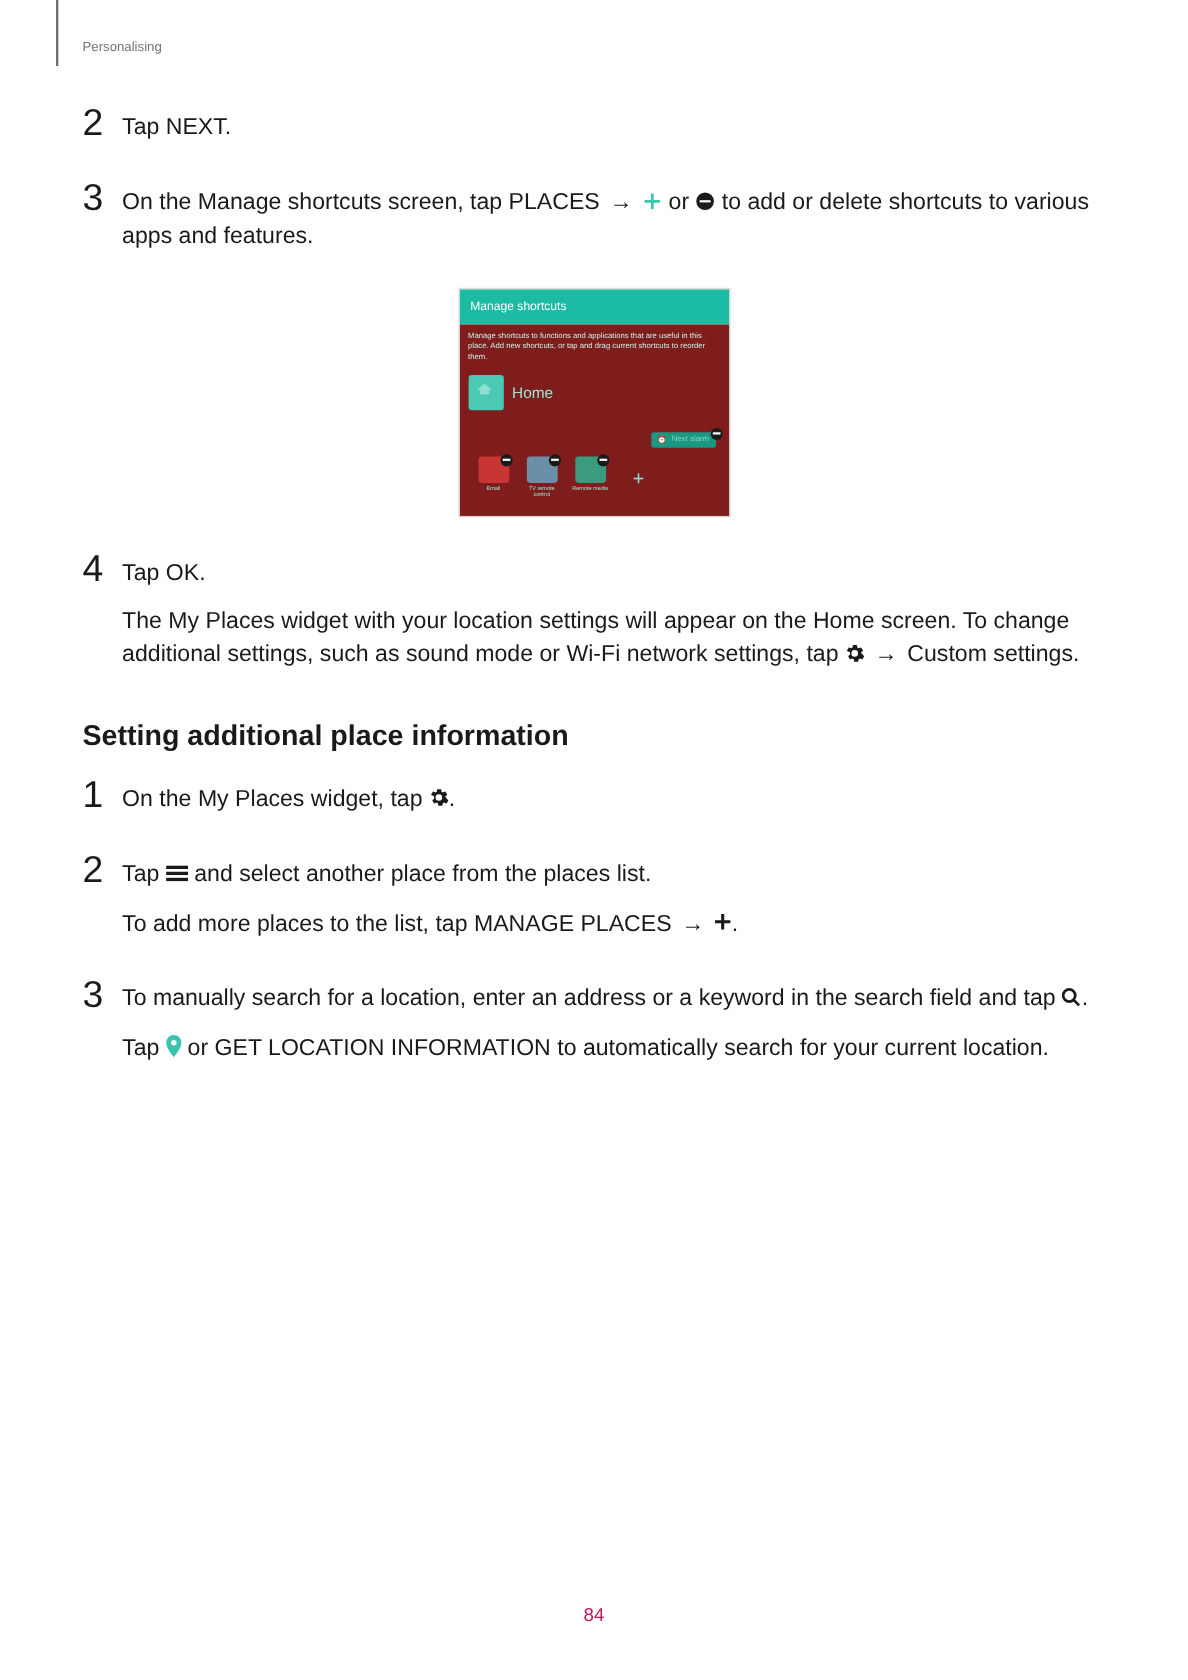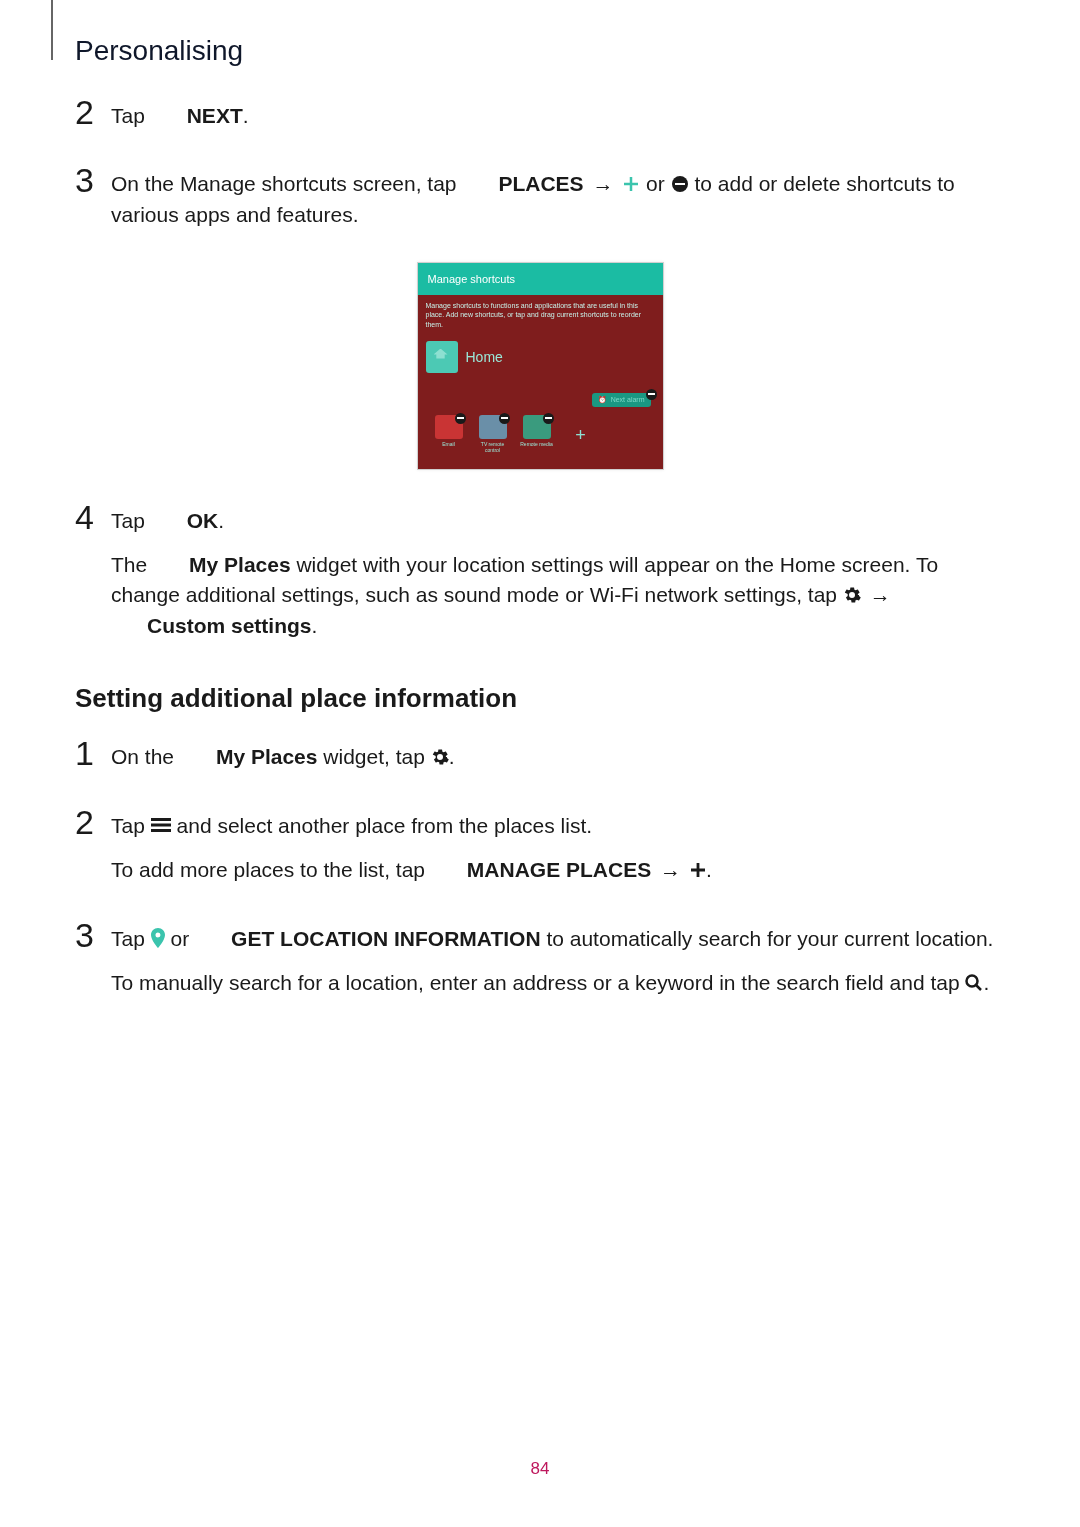--- a/index.html
+++ b/index.html
@@ -20,22 +20,22 @@
       left: 51px;
       top: 0;
       width: 2px;
       height: 60px;
       background: #666;
     }
     .header-label {
       position: absolute;
       left: 75px;
       top: 35px;
-      font-size: 28px;
-      color: #0f172a;
+      font-size: 12px;
+      color: #737373;
     }
     .content {
       padding: 95px 75px 0 75px;
     }
     .step {
       display: flex;
       margin-bottom: 18px;
     }
     .step-num {
       font-size: 34px;
@@ -48,22 +48,21 @@
     .step-body {
       font-size: 21px;
       line-height: 1.45;
       padding-top: 6px;
       flex: 1;
     }
     .step-body p {
       margin-bottom: 14px;
     }
     .bold {
-      font-weight: 700;
-      margin-left: 36px;
+      font-weight: 400;
     }
     .arrow {
       font-size: 21px;
       padding: 0 3px;
     }
     .icon-inline {
       display: inline-block;
       vertical-align: middle;
       position: relative;
       top: -2px;
@@ -298,26 +297,26 @@
               <rect x="0" y="12" width="20" height="3" fill="#1a1a1a"></rect>
             </svg> and select another place from the places list.</p>
           <p>To add more places to the list, tap <span class="bold">MANAGE PLACES</span> <span class="arrow">→</span> <svg class="icon-inline" width="16" height="16" viewBox="0 0 16 16">
               <path d="M8 1v14M1 8h14" stroke="#1a1a1a" stroke-width="2.8" fill="none"></path>
             </svg>.</p>
         </div>
       </div>
       <div class="step">
         <div class="step-num">3</div>
         <div class="step-body">
-          <p>Tap <svg class="icon-inline" width="14" height="20" viewBox="0 0 14 20">
-              <path fill="#3bc4ad" d="M7 0C3.1 0 0 3.1 0 7c0 5.2 7 13 7 13s7-7.8 7-13c0-3.9-3.1-7-7-7zm0 9.5A2.5 2.5 0 117 4.5a2.5 2.5 0 010 5z"></path>
-            </svg> or <span class="bold">GET LOCATION INFORMATION</span> to automatically search for your current location.</p>
           <p>To manually search for a location, enter an address or a keyword in the search field and tap <svg class="icon-inline" width="18" height="18" viewBox="0 0 18 18">
               <circle cx="7" cy="7" r="5.5" stroke="#1a1a1a" stroke-width="2.5" fill="none"></circle>
               <line x1="11" y1="11" x2="16" y2="16" stroke="#1a1a1a" stroke-width="2.5"></line>
             </svg>.</p>
+          <p>Tap <svg class="icon-inline" width="14" height="20" viewBox="0 0 14 20">
+              <path fill="#3bc4ad" d="M7 0C3.1 0 0 3.1 0 7c0 5.2 7 13 7 13s7-7.8 7-13c0-3.9-3.1-7-7-7zm0 9.5A2.5 2.5 0 117 4.5a2.5 2.5 0 010 5z"></path>
+            </svg> or <span class="bold">GET LOCATION INFORMATION</span> to automatically search for your current location.</p>
         </div>
       </div>
     </div>
 
 </div>
 
 <div class="page-num">84</div>
 
 </body></html>

